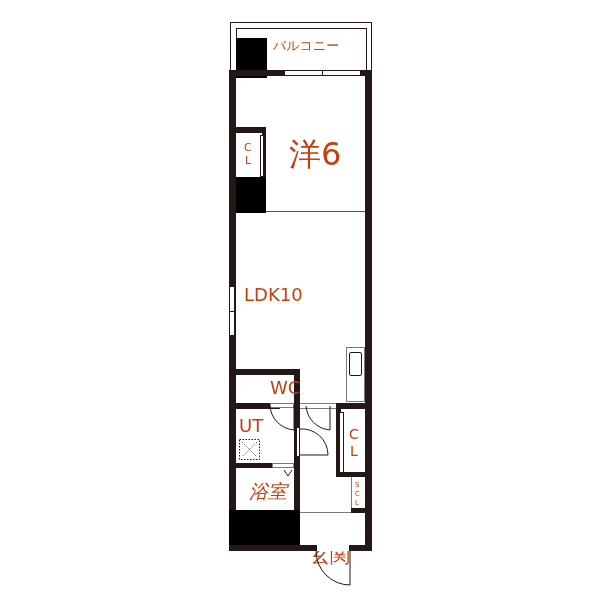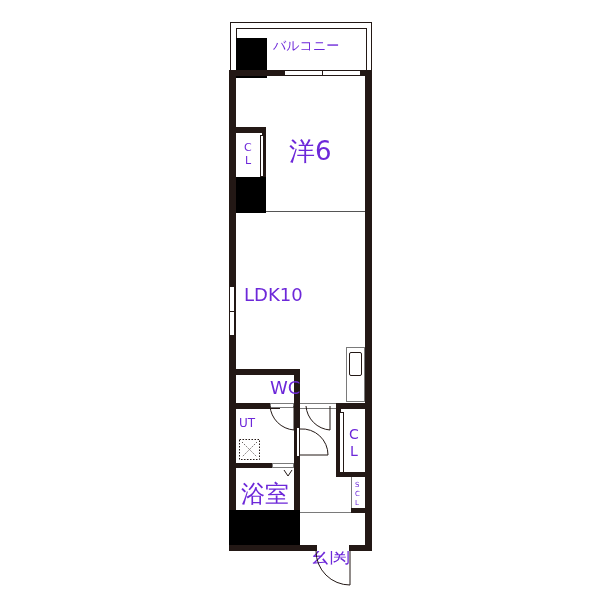--- a/index.html
+++ b/index.html
@@ -2,21 +2,21 @@
 <html><head>
 <meta charset="utf-8">
 <style>
   html, body { margin:0; padding:0; background:#ffffff; }
   body { width:600px; height:600px; position:relative; overflow:hidden; font-family:"DejaVu Sans","Liberation Sans",sans-serif; }
   .abs { position:absolute; }
   .wall { position:absolute; background:#231815; }
   .fill { position:absolute; background:#000000; }
   .thin { position:absolute; background:#231815; }
   .gray { position:absolute; background:#7a7a7a; }
-  .lbl { position:absolute; color:#6d28d9; white-space:nowrap; line-height:1; }
+  .lbl { position:absolute; color:#c2410c; white-space:nowrap; line-height:1; }
   svg { position:absolute; overflow:visible; }
 </style>
 </head>
 <body>
 
 <div class="abs" style="left:230px;top:22px;width:142px;height:50px;border:1.5px solid #231815;box-sizing:border-box;"></div>
 <div class="abs" style="left:236px;top:28px;width:131px;height:44px;border:1.5px solid #231815;border-bottom:none;box-sizing:border-box;"></div>
 <div class="lbl" style="left:273px;top:39px;font-size:13px;">バルコニー</div>
 
 <div class="fill" style="left:236px;top:38px;width:31px;height:40px;"></div>
@@ -29,21 +29,21 @@
 <div class="abs" style="left:284px;top:70px;width:77px;height:6px;border:1px solid #231815;box-sizing:border-box;background:#fff;"></div>
 <div class="thin" style="left:322px;top:70px;width:1px;height:6px;"></div>
 
 <div class="wall" style="left:236px;top:127px;width:30px;height:6px;"></div>
 <div class="wall" style="left:262px;top:127px;width:4px;height:50px;"></div>
 <div class="abs" style="left:260px;top:135px;width:4px;height:42px;border:1px solid #231815;box-sizing:border-box;background:#fff;"></div>
 <div class="lbl" style="left:244px;top:142px;font-size:11px;">C</div>
 <div class="lbl" style="left:245px;top:155px;font-size:11px;">L</div>
 <div class="fill" style="left:236px;top:177px;width:30px;height:36px;"></div>
 
-<div class="lbl" style="left:289px;top:138px;font-size:26px;">洋6</div>
+<div class="lbl" style="left:289px;top:138px;font-size:32px;">洋6</div>
 <div class="gray" style="left:266px;top:211px;width:99px;height:1px;background:#555;"></div>
 
 <div class="lbl" style="left:244px;top:286px;font-size:18px;">LDK10</div>
 <div class="abs" style="left:229px;top:286px;width:6px;height:50px;border:1px solid #231815;box-sizing:border-box;background:#fff;"></div>
 <div class="thin" style="left:229px;top:311px;width:6px;height:1px;"></div>
 
 <div class="abs" style="left:346px;top:347px;width:19px;height:55px;border:1px solid #7a7a7a;box-sizing:border-box;background:#fff;"></div>
 <div class="abs" style="left:349px;top:352px;width:13px;height:24px;border:1px solid #231815;border-radius:2px;box-sizing:border-box;"></div>
 
 <div class="wall" style="left:236px;top:369px;width:62px;height:6px;"></div>
@@ -72,33 +72,33 @@
 <div class="wall" style="left:336px;top:472px;width:29px;height:5px;"></div>
 <div class="lbl" style="left:349px;top:427px;font-size:14px;">C</div>
 <div class="lbl" style="left:350px;top:444px;font-size:14px;">L</div>
 
 <div class="abs" style="left:351px;top:477px;width:14px;height:33px;border-left:1px solid #7a7a7a;box-sizing:border-box;"></div>
 <div class="lbl" style="left:355px;top:482px;font-size:7px;">S</div>
 <div class="lbl" style="left:355px;top:491px;font-size:7px;">C</div>
 <div class="lbl" style="left:355px;top:500px;font-size:7px;">L</div>
 <div class="wall" style="left:351px;top:508px;width:14px;height:5px;"></div>
 
-<div class="lbl" style="left:239px;top:417px;font-size:12px;">UT</div>
+<div class="lbl" style="left:239px;top:417px;font-size:18px;">UT</div>
 <svg width="22" height="22" style="left:239px;top:439px;">
   <rect x="0.5" y="0.5" width="20" height="20" fill="none" stroke="#231815" stroke-width="1" stroke-dasharray="1.5,1.5"></rect>
   <line x1="3" y1="3" x2="18" y2="18" stroke="#231815" stroke-width="0.7" stroke-dasharray="1.5,1.5"></line>
   <line x1="18" y1="3" x2="3" y2="18" stroke="#231815" stroke-width="0.7" stroke-dasharray="1.5,1.5"></line>
 </svg>
 <div class="wall" style="left:236px;top:463px;width:36px;height:5px;"></div>
 <div class="abs" style="left:272px;top:463px;width:22px;height:5px;border:1px solid #7a7a7a;box-sizing:border-box;background:#fff;"></div>
 <svg width="10" height="8" style="left:284px;top:470px;">
   <path d="M0 0 L4 6 L8 0" fill="none" stroke="#231815" stroke-width="1"></path>
 </svg>
 
-<div class="lbl" style="left:241px;top:482px;font-size:24px;">浴室</div>
+<div class="lbl" style="left:249px;top:482px;font-size:19px;font-style:italic;">浴室</div>
 <div class="fill" style="left:229px;top:510px;width:71px;height:40px;"></div>
 
 <div class="gray" style="left:300px;top:512px;width:51px;height:1px;"></div>
 <div class="lbl" style="left:310px;top:518px;font-size:20px;margin-top:27px;">玄関</div>
 <div class="wall" style="left:229px;top:545px;width:143px;height:6px;"></div>
 <div class="abs" style="left:316px;top:545px;width:34px;height:6px;background:#fff;border-left:1px solid #231815;border-right:1px solid #231815;box-sizing:border-box;"></div>
 <svg width="40" height="40" style="left:316px;top:551px;">
   <path d="M0 0 A34 34 0 0 0 34 34 L34 0" fill="none" stroke="#231815" stroke-width="1"></path>
 </svg>
 

